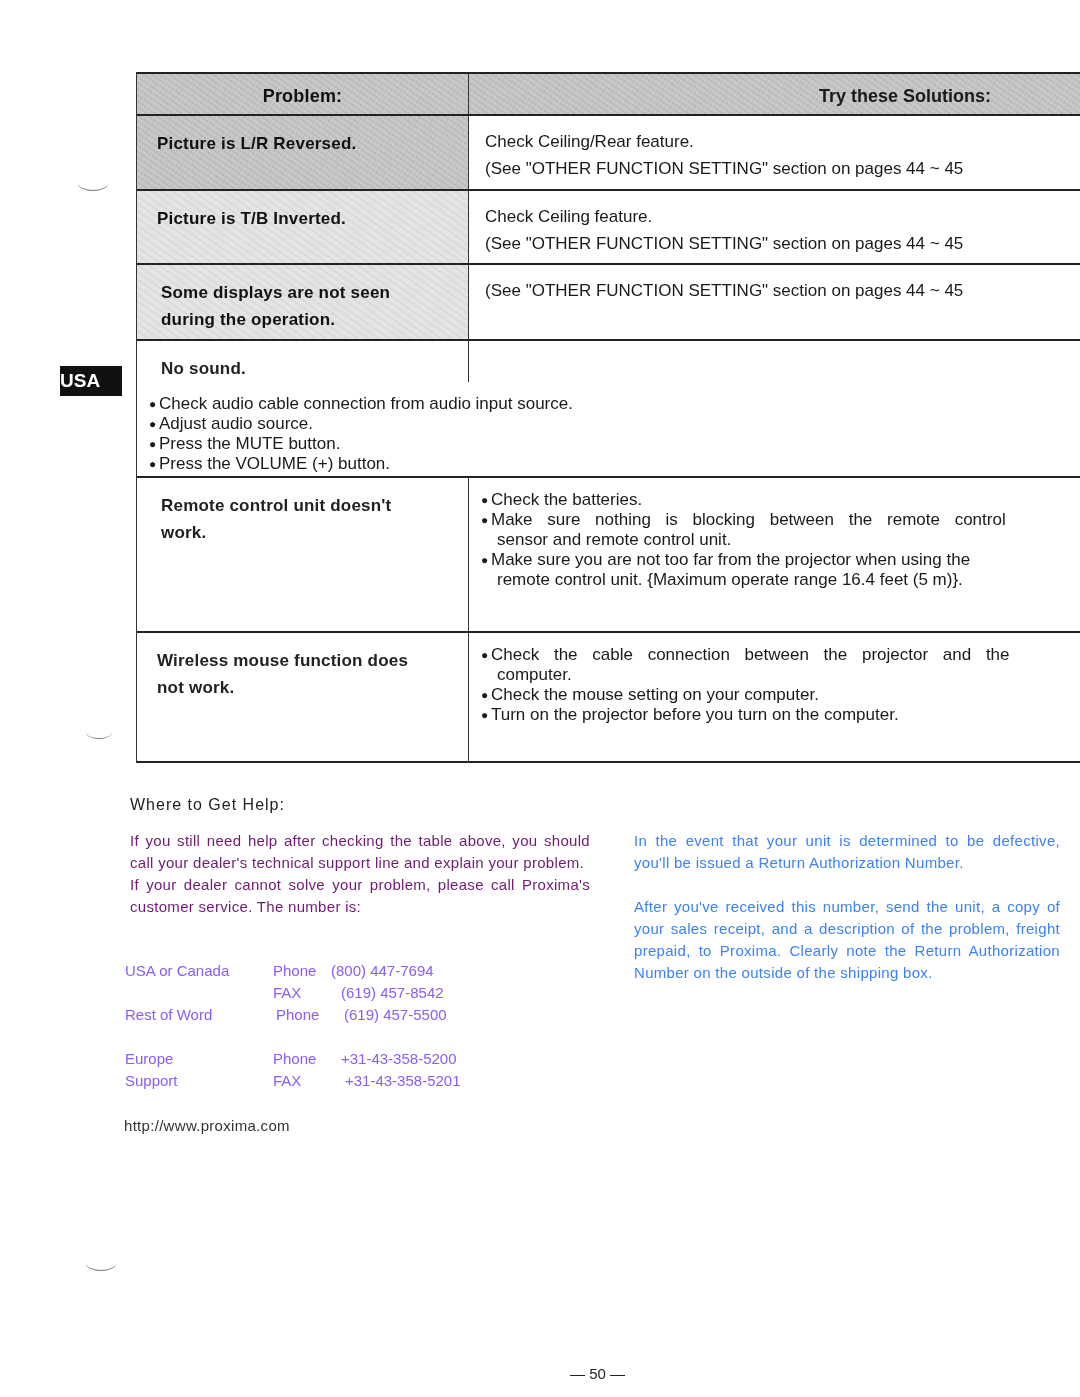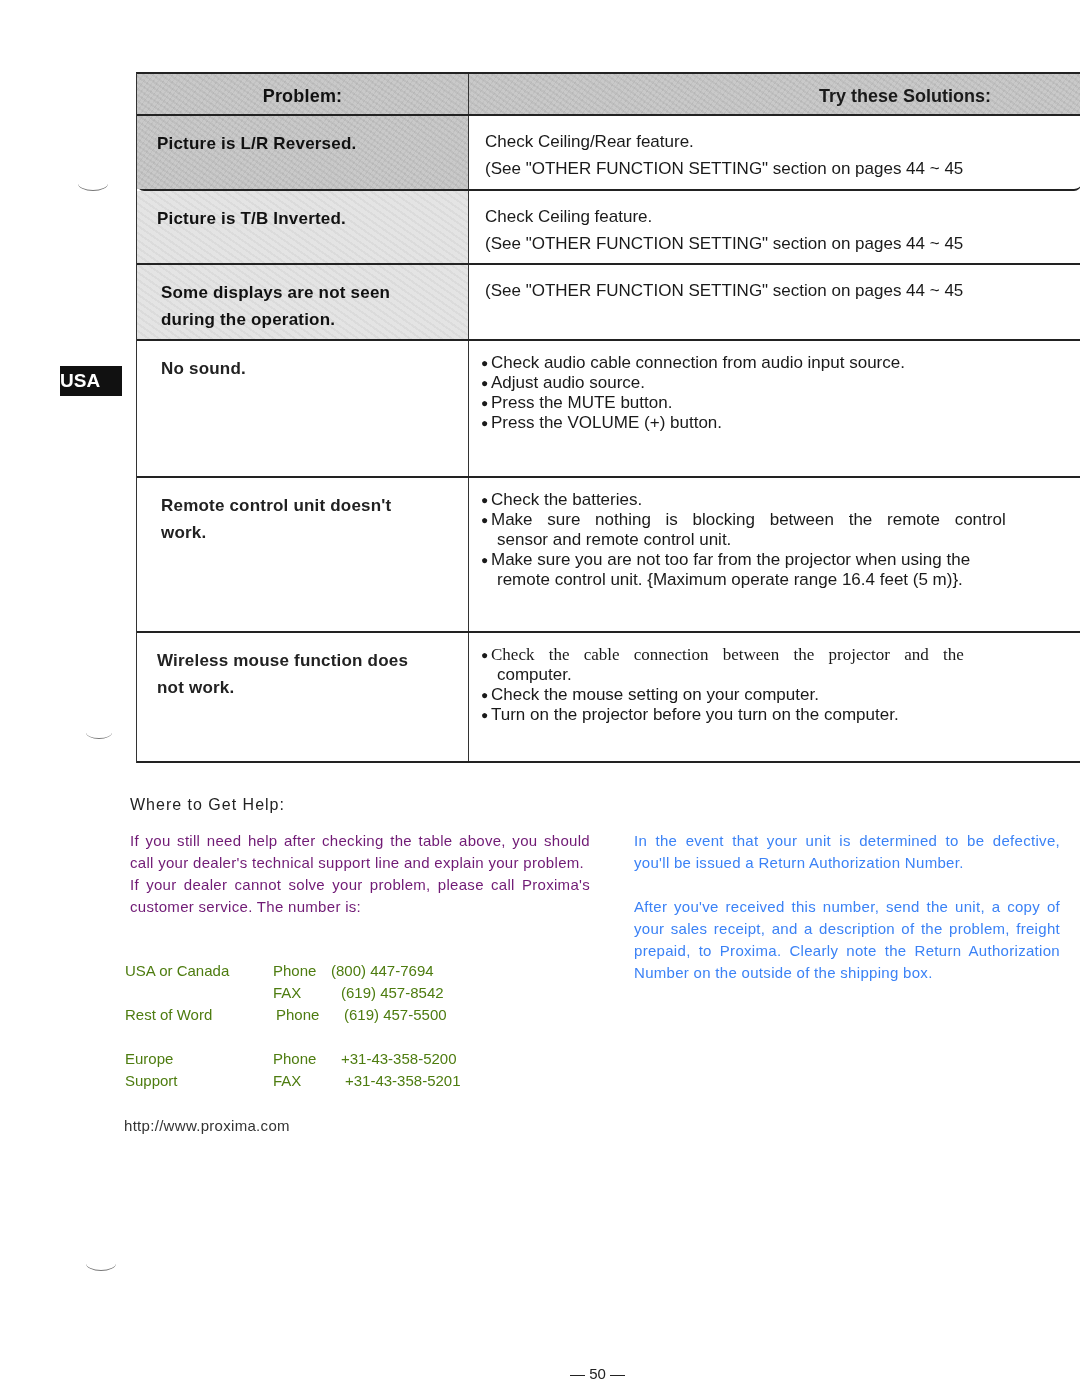--- a/index.html
+++ b/index.html
@@ -28,24 +28,24 @@
         #c9c9c9;
     }
     .light-shade {
       background:
         repeating-linear-gradient(35deg, rgba(0,0,0,0.04) 0 2px, rgba(255,255,255,0) 2px 6px),
         #e4e4e4;
     }
     .hdr { height: 40px; }
     .hdr .tt-prob { padding: 9px 0 0 0; text-align: center; font-size: 18px; }
     .hdr .tt-sol { padding: 9px 0 0 350px; font-weight: bold; font-size: 18px; }
-    .r1 { height: 73px; border-radius: 7px; }
+    .r1 { height: 73px; }
     .r2 { height: 72px; }
     .r3 { height: 74px; }
-    .r4 { height: 135px; }
+    .r4 { height: 135px; flex-direction: column; }
     .r5 { height: 153px; }
     .r6 { height: 128px; }
     .r4 .tt-sol, .r5 .tt-sol, .r6 .tt-sol { padding-left: 12px; line-height: 20px; }
     .bullet { display: block; }
     .bullet .dot { display: inline-block; width: 10px; font-size: 12px; vertical-align: 1px; }
     .cont { display: block; padding-left: 16px; }
     .plain-prob { font-weight: bold; color: #222; }
     .usa-tab {
       position: absolute; left: 60px; top: 366px; width: 62px; height: 30px; background: #111;
       color: #fff; font-weight: bold; font-size: 19px; text-align: right; padding-right: 22px;
@@ -58,21 +58,21 @@
       position: absolute; left: 130px; top: 830px; width: 460px; font-size: 15px; line-height: 22px;
       color: #701a75; text-align: justify; letter-spacing: 0.3px;
     }
     .help-right {
       position: absolute; left: 634px; top: 830px; width: 426px; font-size: 15px; line-height: 22px;
       color: #3b82f6; text-align: justify; letter-spacing: 0.3px;
     }
     .help-right p, .help-left p { margin: 0; }
     .gap { height: 22px; }
     .contact-grid {
-      position: absolute; left: 125px; top: 960px; font-size: 15px; line-height: 22px; color: #4d7c0f;
+      position: absolute; left: 125px; top: 960px; font-size: 15px; line-height: 22px; color: #8b5cf6;
     }
     .c-row { display: flex; height: 22px; }
     .c-region { width: 148px; }
     .c-type { width: 58px; }
     .c-num { padding-left: 10px; }
     .c-spacer { height: 22px; }
     .url {
       position: absolute; left: 124px; top: 1117px; font-size: 15px; color: #333; letter-spacing: 0.3px;
     }
     .page-num {
@@ -150,21 +150,21 @@
       <span class="cont">remote control unit. {Maximum operate range 16.4 feet (5 m)}.</span>
     </div>
   </div>
 
   <div class="tt-row r6">
     <div class="tt-prob" style="padding-left:20px;">
       <span class="bullet plain-prob">Wireless mouse function does</span>
       <span class="bullet plain-prob">not work.</span>
     </div>
     <div class="tt-sol">
-      <span class="bullet"><span class="dot">●</span><span style="word-spacing:10px;font-family:Liberation Serif, serif;">Check the cable connection between the projector and the</span></span>
+      <span class="bullet"><span class="dot">●</span><span style="word-spacing:10px;">Check the cable connection between the projector and the</span></span>
       <span class="cont">computer.</span>
       <span class="bullet"><span class="dot">●</span><span>Check the mouse setting on your computer.</span></span>
       <span class="bullet"><span class="dot">●</span><span>Turn on the projector before you turn on the computer.</span></span>
     </div>
   </div>
 </div>
 
 <div class="help-title">Where to Get Help:</div>
 
 <div class="help-left">

